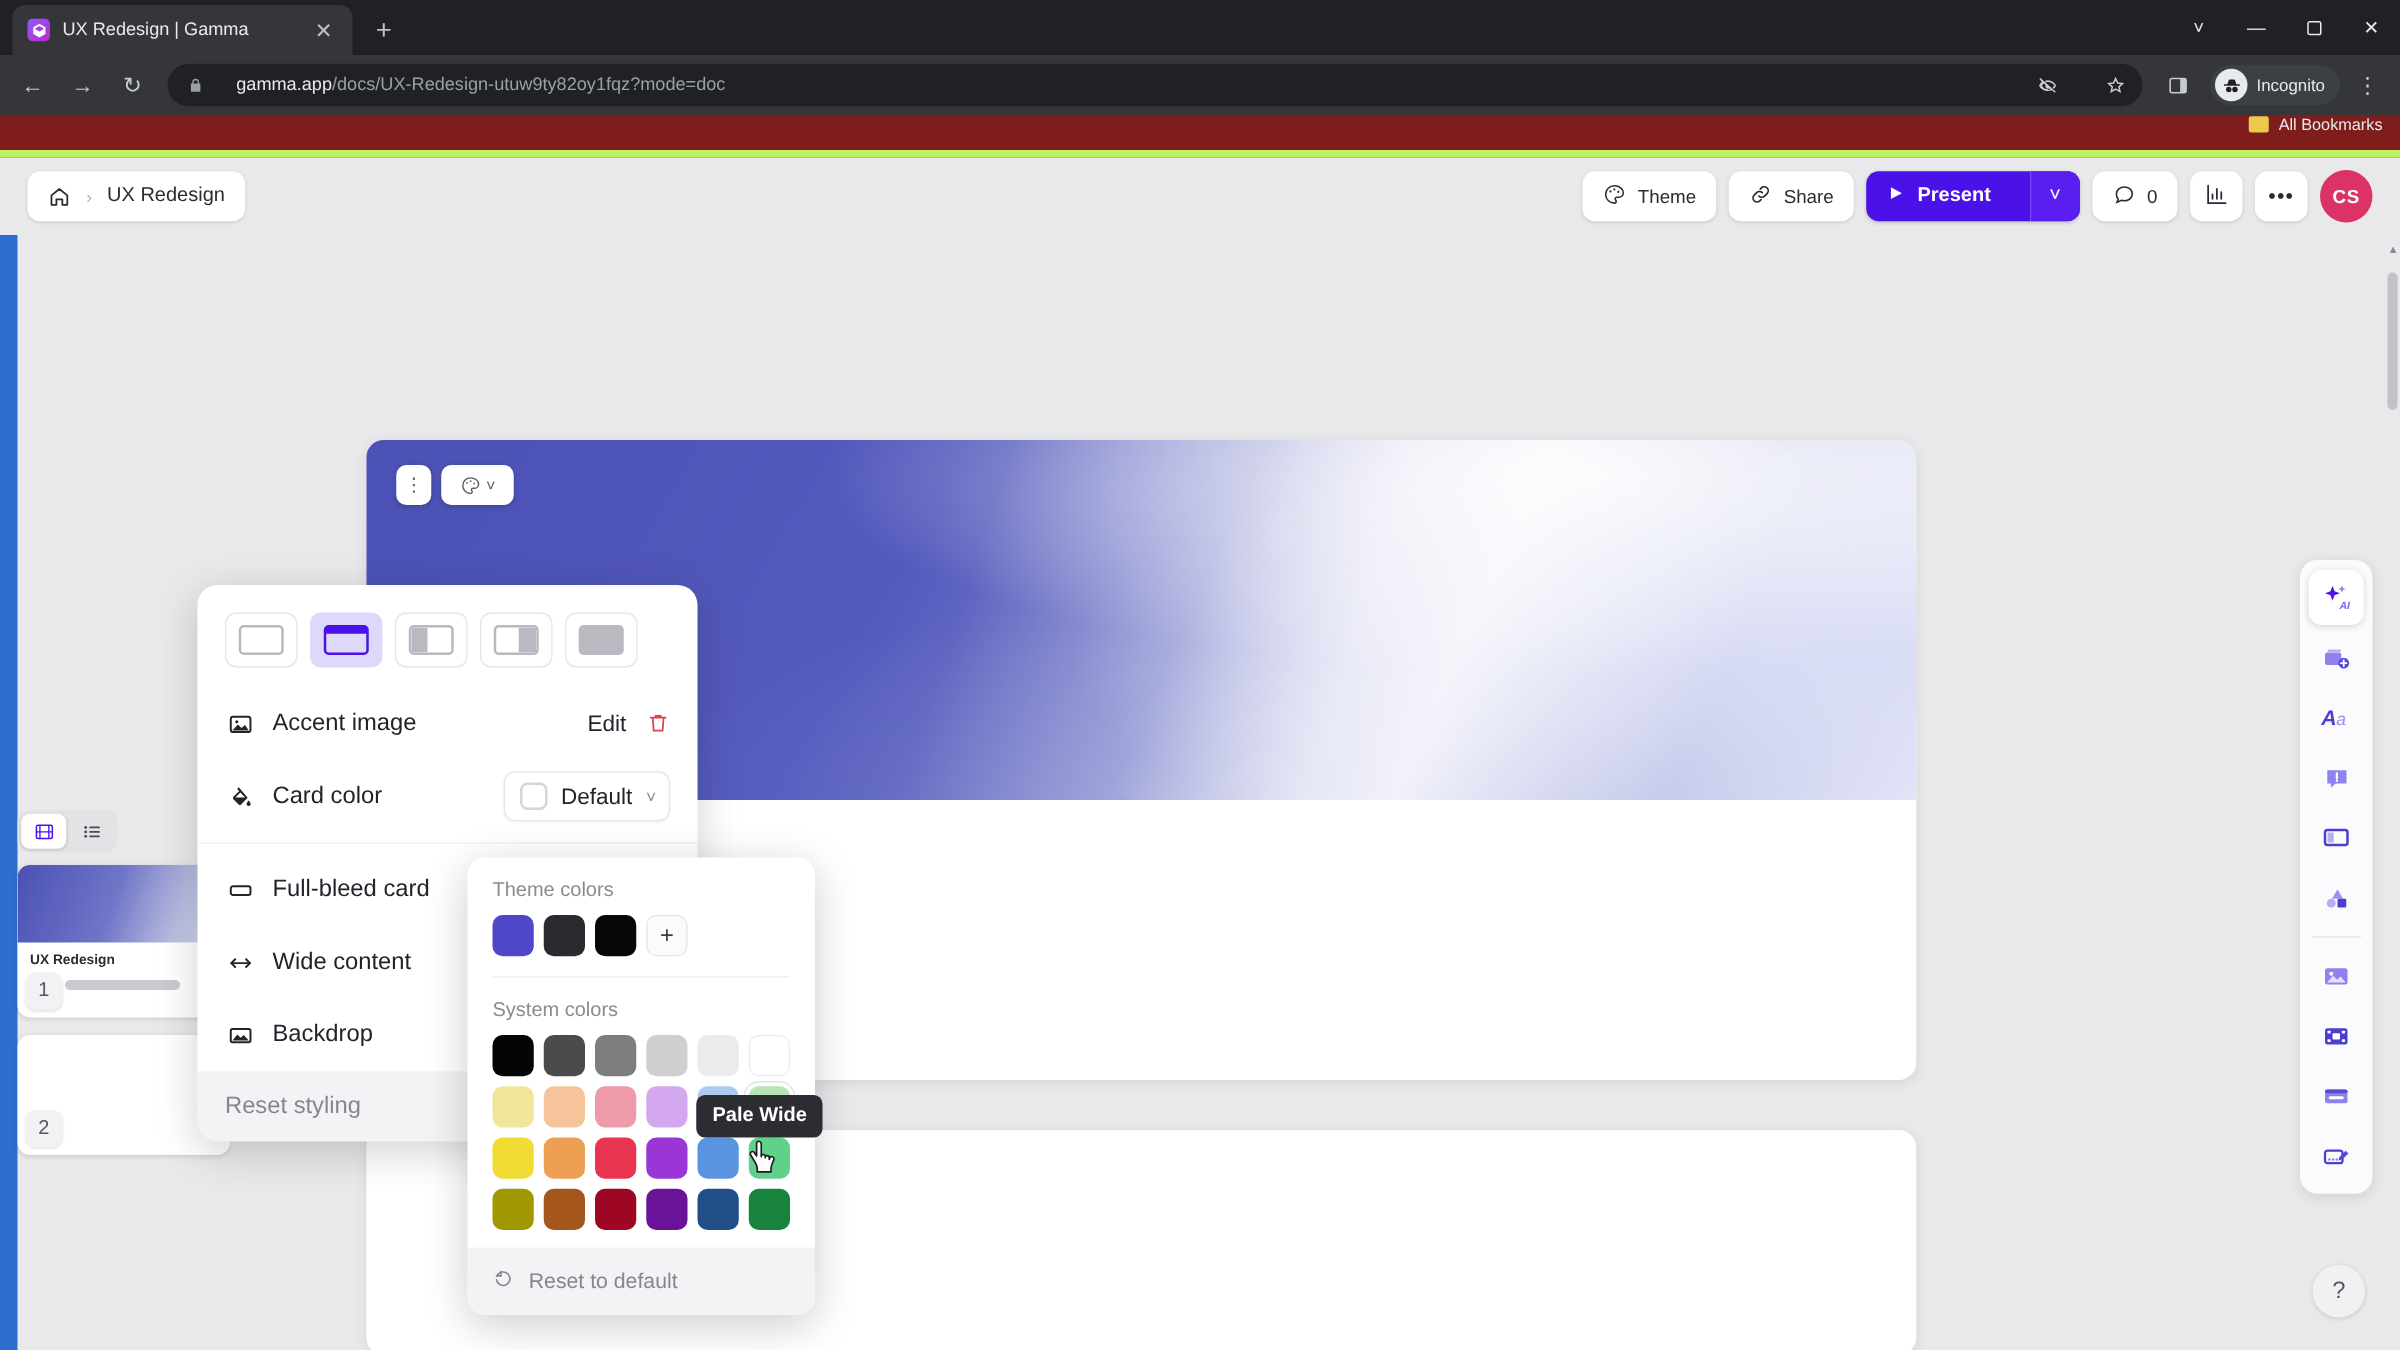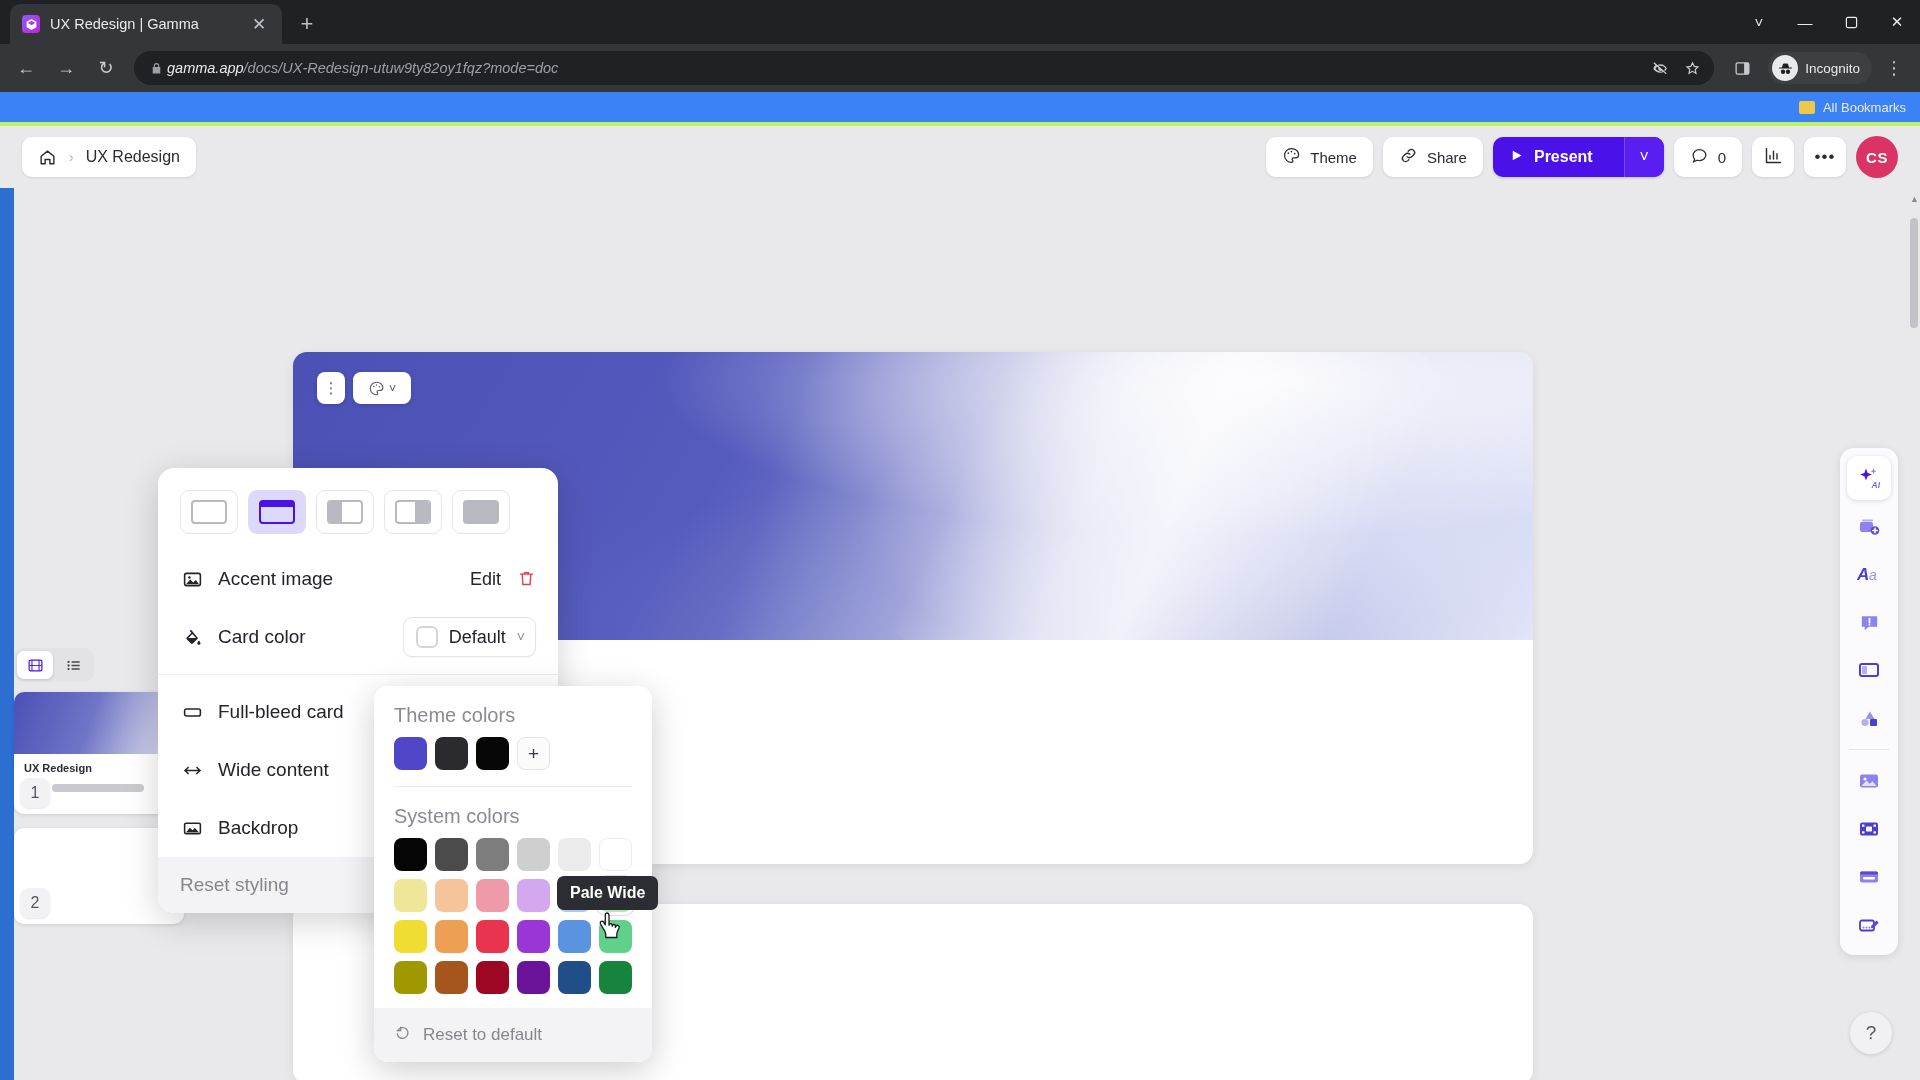--- a/index.html
+++ b/index.html
@@ -26,32 +26,32 @@
   .tab-title { color: #e8eaed; font-size: 14.5px; white-space: nowrap; overflow: hidden; text-overflow: ellipsis; flex:1; }
   .tab-close { color:#bdc1c6; font-size:17px; width:22px; height:22px; display:flex; align-items:center; justify-content:center; border-radius:50%; }
   .newtab { color:#bdc1c6; font-size:22px; width:34px; height:34px; display:flex; align-items:center; justify-content:center; margin-left:8px; margin-bottom:3px;}
   .wincontrols { position:absolute; right:0; top:0; height:44px; display:flex; align-items:center; }
   .wc { width:46px; height:44px; display:flex; align-items:center; justify-content:center; color:#e8eaed; font-size:15px; }
 
   .toolbar { height: 48px; display:flex; align-items:center; padding: 0 8px; gap: 4px; background:#35363a;}
   .tb-btn { width:36px; height:36px; border-radius:50%; display:flex; align-items:center; justify-content:center; color:#c7cace; font-size:18px; }
   .omnibox {
     flex:1; height:34px; background:#202124; border-radius:18px; display:flex; align-items:center;
-    padding: 0 8px 0 16px; gap:4px; margin: 0 6px; font-style: italic;
+    padding: 0 8px 0 16px; gap:26px; margin: 0 6px;
   }
   .omni-lock { color:#9aa0a6; font-size:12px; display:flex; align-items:center;}
   .omni-url { flex:1; font-size:14.5px; color:#9aa0a6; white-space:nowrap; overflow:hidden; }
   .omni-url b { color:#e8eaed; font-weight:400; }
   .omni-ico { width:28px; height:28px; display:flex; align-items:center; justify-content:center; color:#c7cace; font-size:15px;}
   .profile-pill {
     height:32px; display:flex; align-items:center; gap:7px; background:#3c4043; border-radius:16px; padding:0 12px 0 4px; margin-left:4px;
   }
   .profile-av { width:26px; height:26px; border-radius:50%; background:#e8eaed; display:flex; align-items:center; justify-content:center; }
   .profile-name { color:#e8eaed; font-size:13.5px; }
-  .bookmarkbar { height:34px; background:#3b82f6; display:flex; align-items:center; justify-content:flex-end; padding-right:14px; gap:8px; border-bottom:4px solid #bef264;}
+  .bookmarkbar { height:34px; background:#7f1d1d; display:flex; align-items:flex-start; justify-content:flex-end; padding-right:14px; gap:8px; border-bottom:6px solid #bef264;}
   .bm-folder { display:flex; align-items:center; gap:8px; color:#e8eaed; font-size:13px; }
   .bm-ico { width:16px; height:13px; background:#ecc94b; border-radius:2px; }
 
   
   .app { position:relative; width:1920px; height:954px; background:#e9e9eb; overflow:hidden; }
 
   .app-topbar { height: 62px; display:flex; align-items:center; padding: 0 22px; position:relative; z-index:5;}
   .crumb {
     display:flex; align-items:center; gap:12px; background:#fff; border-radius:10px; height:40px; padding: 0 16px;
     box-shadow: 0 1px 3px rgba(0,0,0,.10);
@@ -180,21 +180,21 @@
   .swatch-empty { width:22px; height:22px; border:2px solid #d4d4da; border-radius:6px; }
   .resetrow {
     background:#f3f3f5; padding:17px 22px; color:#86868f; font-size:19px;
   }
 
   
   .colorpop {
     position:absolute; left:374px; top:498px; width:278px; background:#fff; border-radius:14px;
     box-shadow:0 8px 34px rgba(0,0,0,.20); z-index:30; overflow:hidden;
   }
-  .cp-head { font-size:20px; color:#8a8a93; padding:18px 20px 10px 20px; }
+  .cp-head { font-size:16px; color:#8a8a93; padding:18px 20px 10px 20px; }
   .cp-grid { display:flex; flex-wrap:wrap; gap:8px; padding: 0 20px 14px 20px; }
   .sw { width:33px; height:33px; border-radius:8px; }
   .sw.add { border:1px solid #e3e3e8; background:#fbfbfc; display:flex; align-items:center; justify-content:center; color:#3a3a44; font-size:19px;}
   .cp-sep { height:1px; background:#ededf0; margin: 2px 20px 0 20px; }
   .cp-reset {
     background:#f3f3f5; padding:16px 20px; color:#86868f; font-size:17px; display:flex; align-items:center; gap:12px;
   }
   .sw-hover { position:relative; box-shadow:0 0 0 3px #fff, 0 0 0 4px #dcdce2; }
   .tooltip {
     position:absolute; left:557px; top:688px; background:#2c2c33; color:#fff; border-radius:7px;

